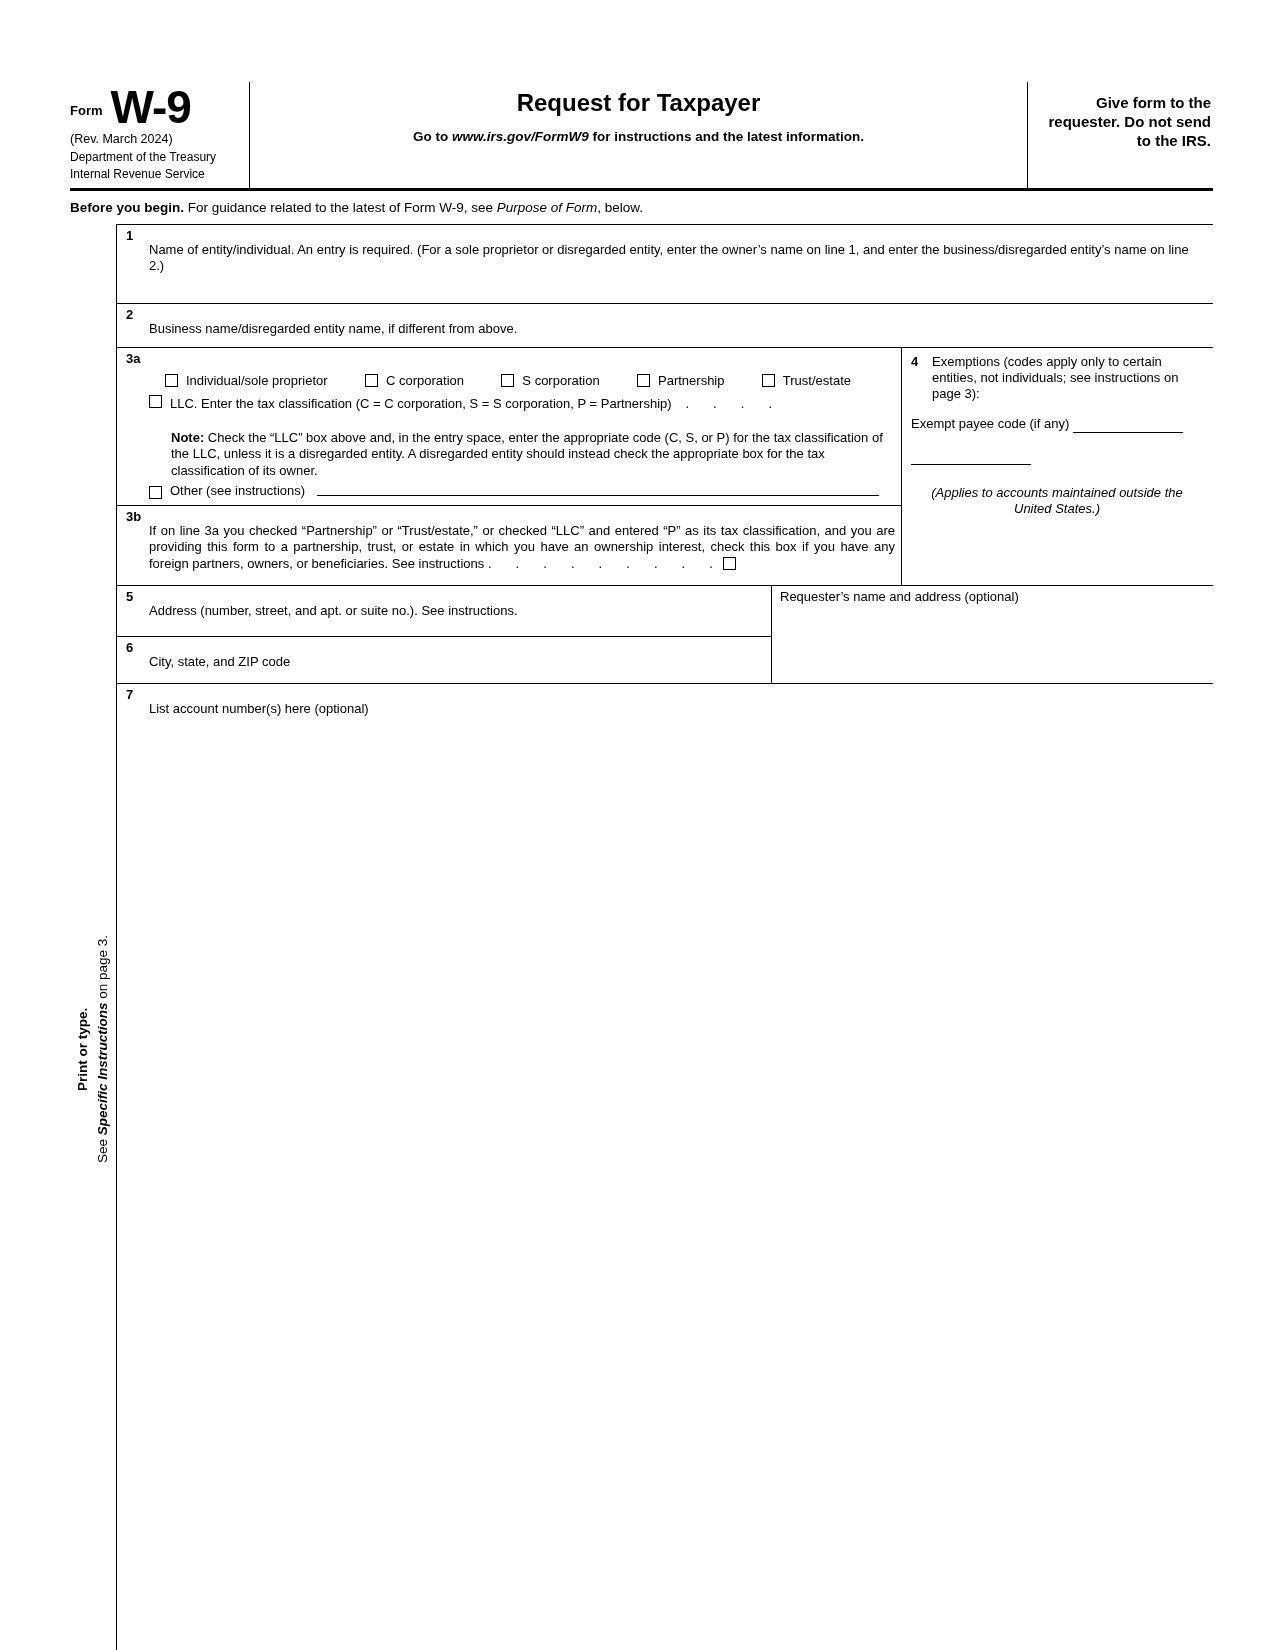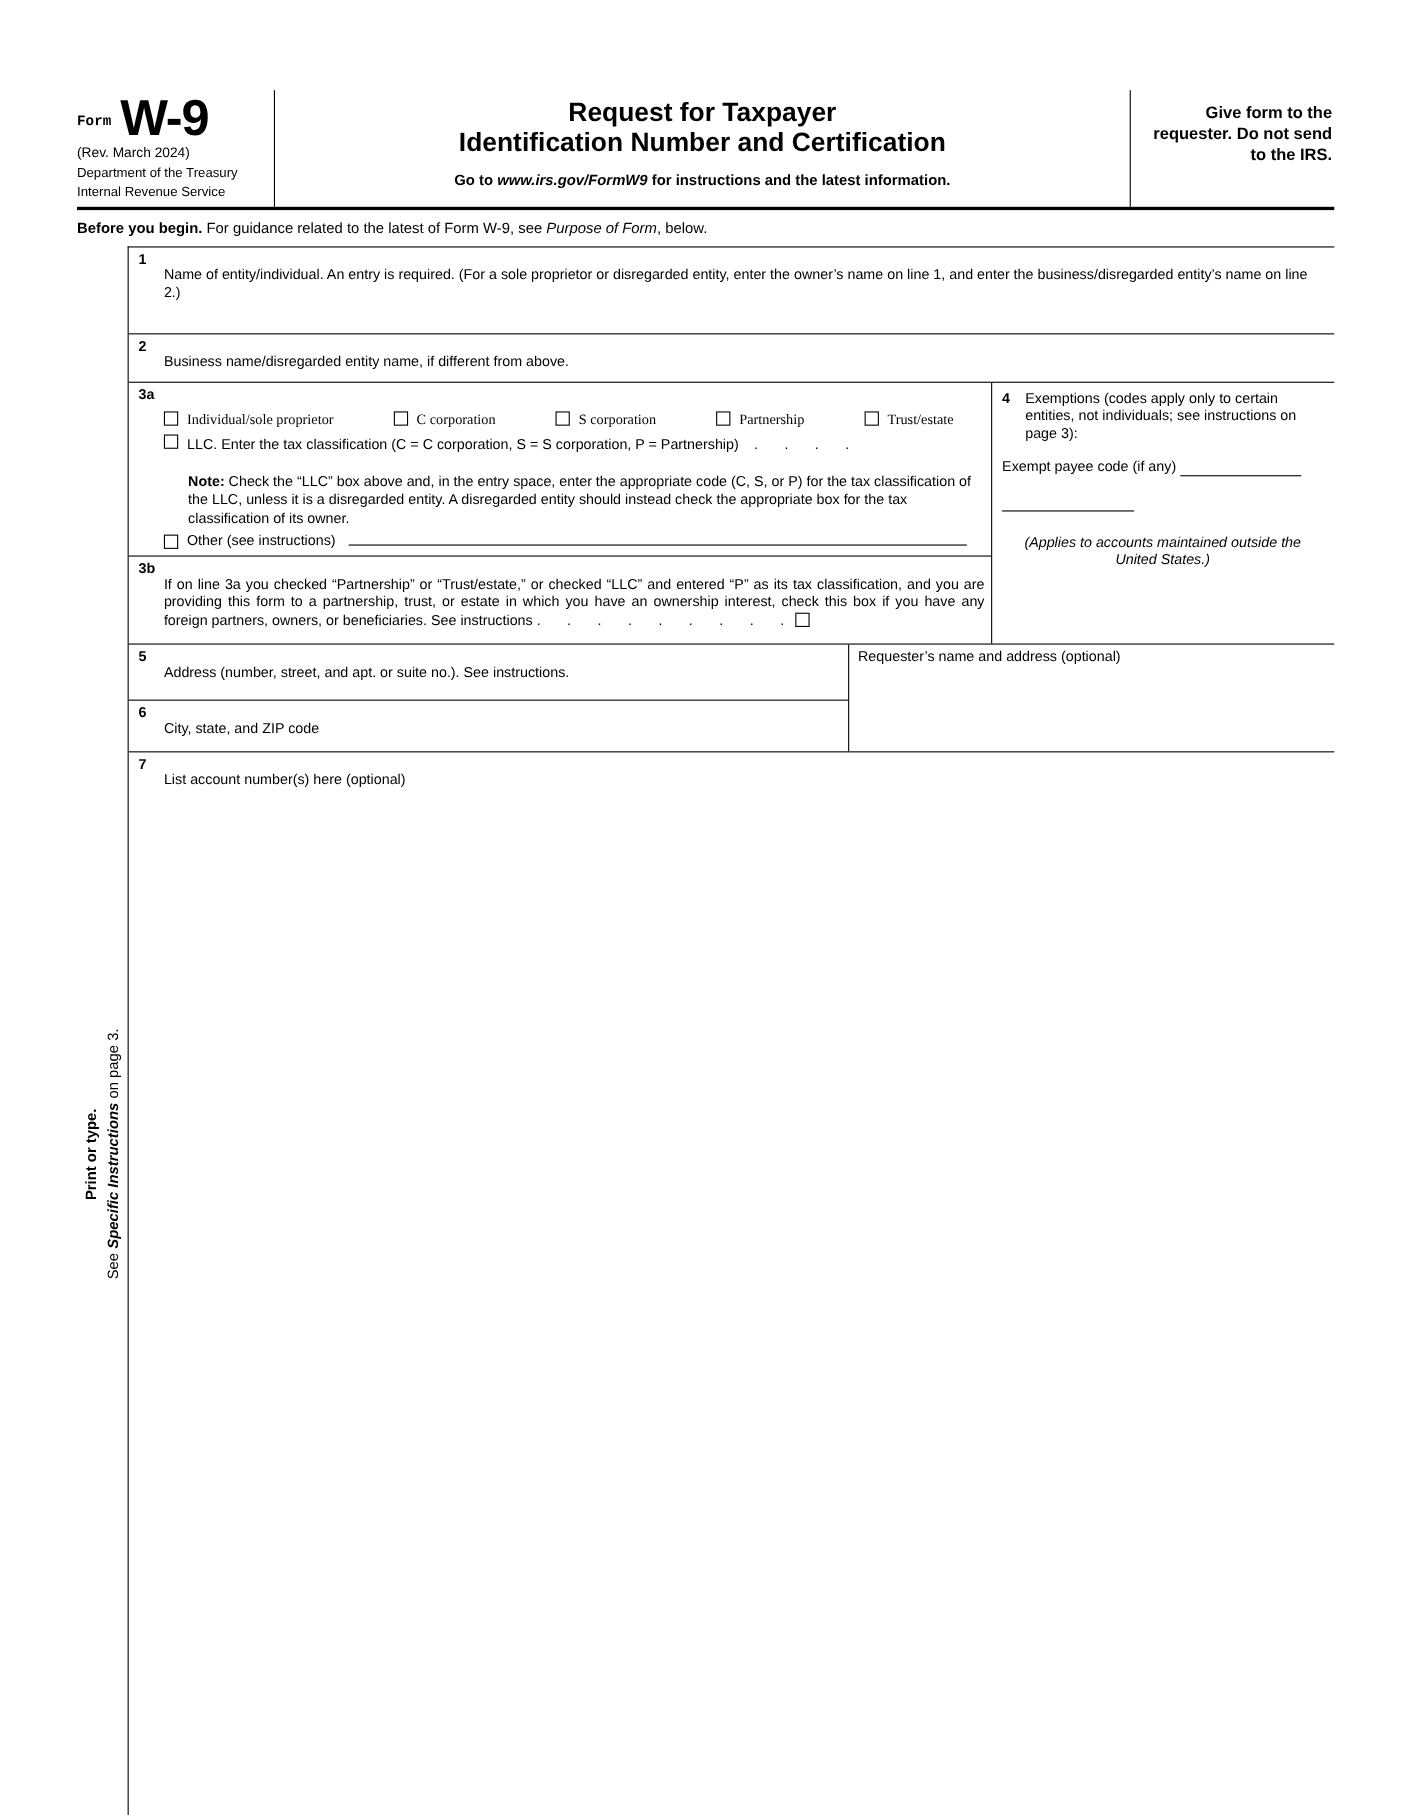--- a/index.html
+++ b/index.html
@@ -8,21 +8,21 @@
     width:1275px; height:1650px; overflow:hidden;
     font-family:"Liberation Sans", sans-serif; color:#000;
     font-size:13px; line-height:1.25;
   }
   .page { padding:82px 62px 0 70px; }
 
   
   .form-header { display:flex; border-bottom:3px solid #000; }
   .hdr-left { width:180px; border-right:1px solid #000; padding:2px 8px 6px 0; }
   .form-line { display:flex; align-items:center; }
-  .form-word { font-size:13px; font-weight:bold; margin-top:8px;font-family:Liberation Mono, monospace; }
+  .form-word { font-size:13px; font-weight:bold; margin-top:8px; }
   .form-number { font-size:46px; font-weight:bold; letter-spacing:-1px; margin-left:8px; line-height:1; }
   .hdr-small { font-size:12px; margin-top:2px; }
   .hdr-rev { font-size:12.5px; margin-top:2px; }
   .hdr-center { flex:1; text-align:center; padding:8px 14px 6px; }
   .hdr-title { font-size:24px; font-weight:bold; line-height:1.12; }
   .hdr-goto { font-size:13.5px; font-weight:bold; margin-top:12px; }
   .hdr-goto i { font-weight:bold; }
   .hdr-right { width:186px; border-left:1px solid #000; padding:12px 2px 0 10px; font-size:15px; font-weight:bold; line-height:1.25;text-align:right; }
 
   
@@ -58,21 +58,21 @@
   .fatca-row { margin-top:16px; }
   .uline { display:inline-block; border-bottom:1px solid #000; height:14px; vertical-align:bottom; }
   .applies { font-style:italic; text-align:center; margin-top:20px; padding:0 8px; }
   .left-56 { width:655px; border-right:1px solid #000; }
   .left-56 .frow + .frow { border-top:1px solid #000; }
   .requester { flex:1; padding:3px 8px; }
 
   
   .box { display:inline-block; width:13px; height:13px; border:1.5px solid #000; background:#fff; vertical-align:-2px; margin-right:8px; flex:none; }
   .cb { white-space:nowrap; }
-  .cb-row { display:flex; justify-content:space-between; padding-right:26px; margin:8px 0 2px;font-family:Liberation Serif, serif; }
+  .cb-row { display:flex; justify-content:space-between; padding-right:26px; margin:8px 16px 2px; }
   .llc-row { margin:6px 0 18px; display:flex; align-items:baseline;text-align:right; }
   .dots { white-space:pre; letter-spacing:1px; }
   .note-para { margin:3px 0 2px 22px; }
   .other-row { display:flex; align-items:flex-end; margin:4px 0 4px; }
   .fill-line { flex:1; border-bottom:1px solid #000; margin:0 14px 3px 12px; height:1px; }
   .row3b .fcontent { text-align:justify; padding-right:6px; }
 
   b.inline { font-weight:bold; }
   i.inline { font-style:italic; }
   .bi { font-weight:bold; font-style:italic; }
@@ -88,21 +88,20 @@
         <span class="form-word">Form</span>
         <span class="form-number">W-9</span>
       </div>
       <div class="hdr-rev">(Rev. March 2024)</div>
       <div class="hdr-small">Department of the Treasury</div>
       <div class="hdr-small">Internal Revenue Service</div>
     </div>
     <div class="hdr-center">
       <div class="hdr-title">
         <span>Request for Taxpayer</span><br>
-        <span>Identification Number and Certification</span>
       </div>
       <div class="hdr-goto">
         <span>Go to </span><i class="inline">www.irs.gov/FormW9</i><span> for instructions and the latest information.</span>
       </div>
     </div>
     <div class="hdr-right">Give form to the requester. Do not send to the IRS.</div>
   </header>
 
   <div class="before-line">
     <b class="inline">Before you begin.</b><span> For guidance related to the latest of Form W-9, see </span><i class="inline">Purpose of Form</i><span>, below.</span>

